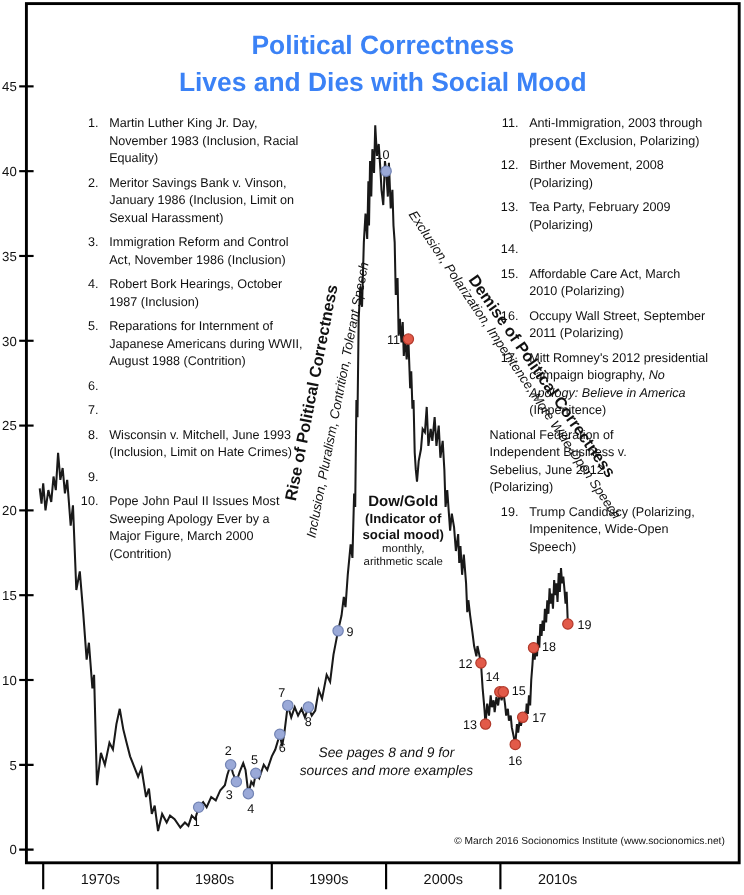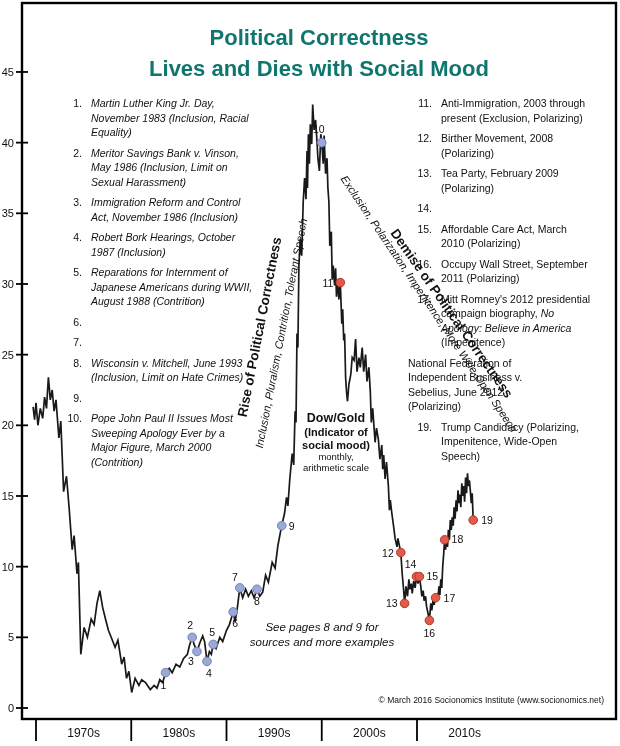--- a/index.html
+++ b/index.html
@@ -1,26 +1,26 @@
 <!DOCTYPE html>
 <html><head>
 <meta charset="utf-8">
 <style>
   html,body{margin:0;padding:0;background:#fff;}
   #page{position:relative;width:620px;height:746px;background:#fff;overflow:hidden;
         font-family:"Liberation Sans",sans-serif;color:#111;}
   #chart-svg{position:absolute;left:0;top:0;width:620px;height:746px;}
   .title{position:absolute;left:22px;top:22px;width:594px;text-align:center;
-         font-weight:bold;font-size:22px;line-height:31px;color:#0f766e;}
+         font-weight:bold;font-size:22px;line-height:31px;color:#3b82f6;}
   .event-list{position:absolute;top:96px;}
   #list-left{left:58px;width:200px;}
   #list-right{left:408px;width:186px;}
   .event{display:flex;margin-bottom:6px;font-size:10.5px;line-height:14.5px;color:#111;}
   .event .enum{width:24px;text-align:right;padding-right:9px;flex:none;}
-  #list-left .etext{width:162px;font-style:italic;}
+  #list-left .etext{width:162px;}
   #list-right .etext{width:150px;}
   svg text{fill:#111;}
 </style>
 </head>
 <body>
 
 <div id="page">
 
   <svg id="chart-svg" viewBox="0 0 620 746" xmlns="http://www.w3.org/2000/svg">
 
@@ -127,21 +127,21 @@
     <div>Lives and Dies with Social Mood</div>
   </div>
 
   <div id="list-left" class="event-list">
       <div class="event">
         <span class="enum">1.</span>
         <span class="etext">Martin Luther King Jr. Day, November 1983 (Inclusion, Racial Equality)</span>
       </div>
       <div class="event">
         <span class="enum">2.</span>
-        <span class="etext">Meritor Savings Bank v. Vinson, May 1986 (Inclusion, Limit on Sexual Harassment)</span>
+        <span class="etext">Meritor Savings Bank v. Vinson, January 1986 (Inclusion, Limit on Sexual Harassment)</span>
       </div>
       <div class="event">
         <span class="enum">3.</span>
         <span class="etext">Immigration Reform and Control Act, November 1986 (Inclusion)</span>
       </div>
       <div class="event">
         <span class="enum">4.</span>
         <span class="etext">Robert Bork Hearings, October 1987 (Inclusion)</span>
       </div>
       <div class="event">

